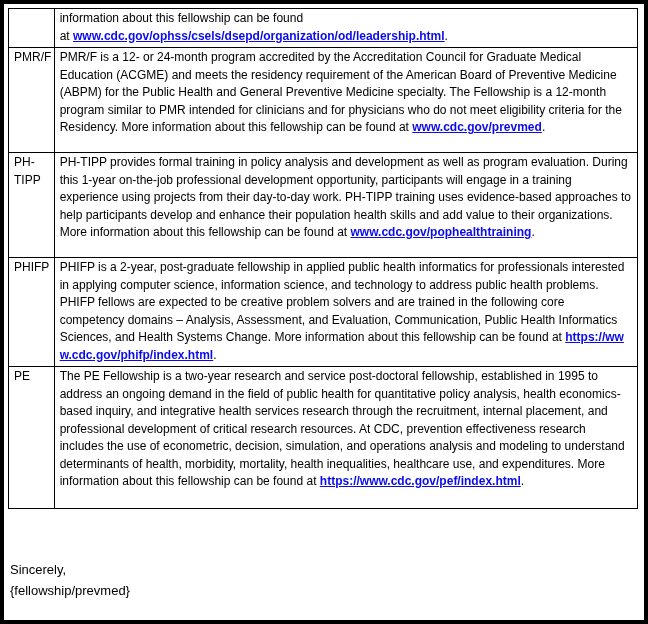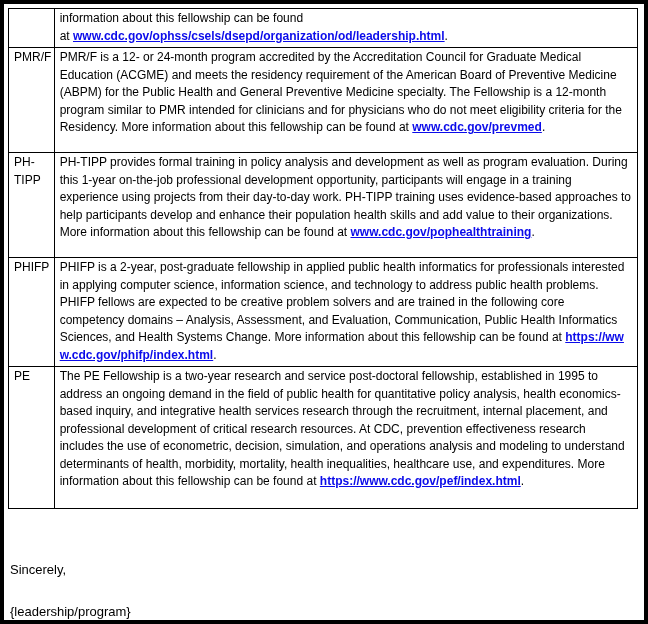--- a/index.html
+++ b/index.html
@@ -41,21 +41,21 @@
     text-decoration: underline;
     cursor: pointer;
     word-break: break-all;
     font-weight: bold;
   }
   .closing-block {
     margin: 52px 0 0 6px;
     font-size: 13px;
     line-height: 18px;
   }
-  .closing-line { margin-bottom: 24px; }
+  .closing-line { margin-bottom: 3px; }
 </style>
 </head>
 <body>
 
 <div class="page">
 
   <table class="fellowship-table">
     <tbody>
       <tr class="r1">
         <td class="term-cell"></td>
@@ -76,16 +76,16 @@
       </tr>
       <tr class="r5">
         <td class="term-cell">PE</td>
         <td class="desc-cell">The PE Fellowship is a two-year research and service post-doctoral fellowship, established in 1995 to address an ongoing demand in the field of public health for quantitative policy analysis, health economics-based inquiry, and integrative health services research through the recruitment, internal placement, and professional development of critical research resources. At CDC, prevention effectiveness research includes the use of econometric, decision, simulation, and operations analysis and modeling to understand determinants of health, morbidity, mortality, health inequalities, healthcare use, and expenditures. More information about this fellowship can be found at <a class="doclink" href="#">https://www.cdc.gov/pef/index.html</a>.</td>
       </tr>
     </tbody>
   </table>
 
   <div class="closing-block">
     <div class="closing-line">Sincerely,</div>
-    <div>{leadership/program}</div>
+    <div>{fellowship/prevmed}</div>
   </div>
 
 </div>
 
 </body></html>

